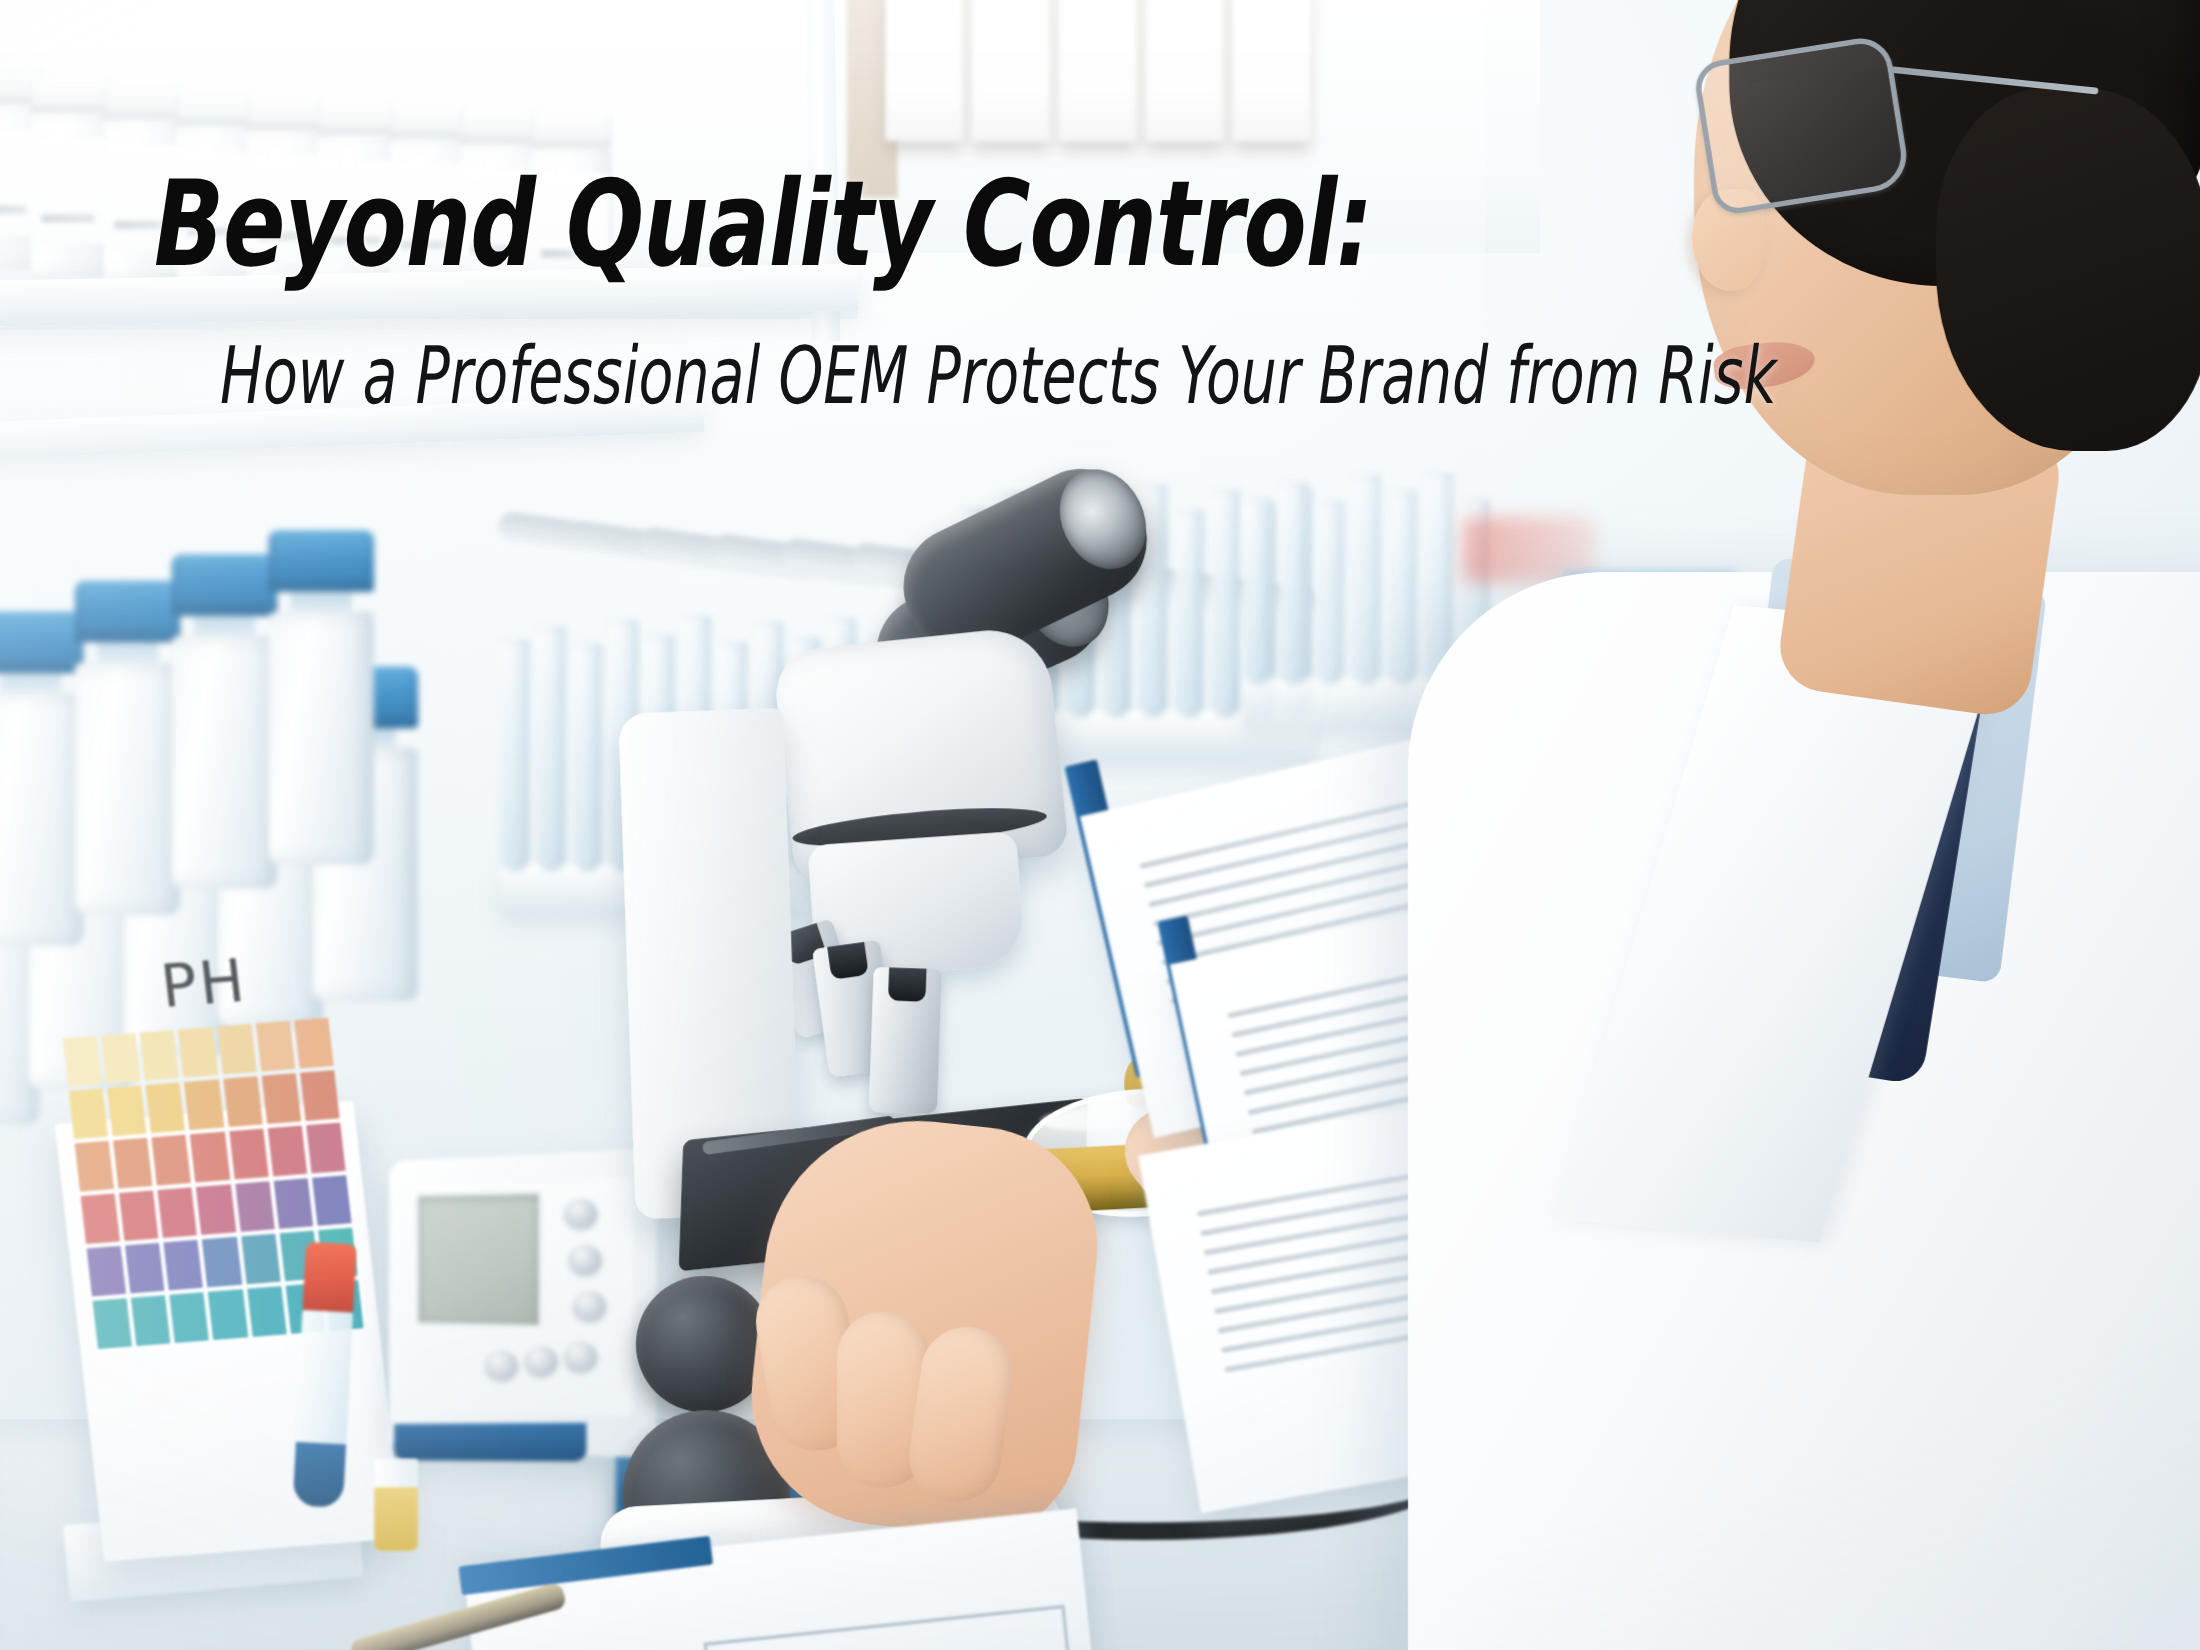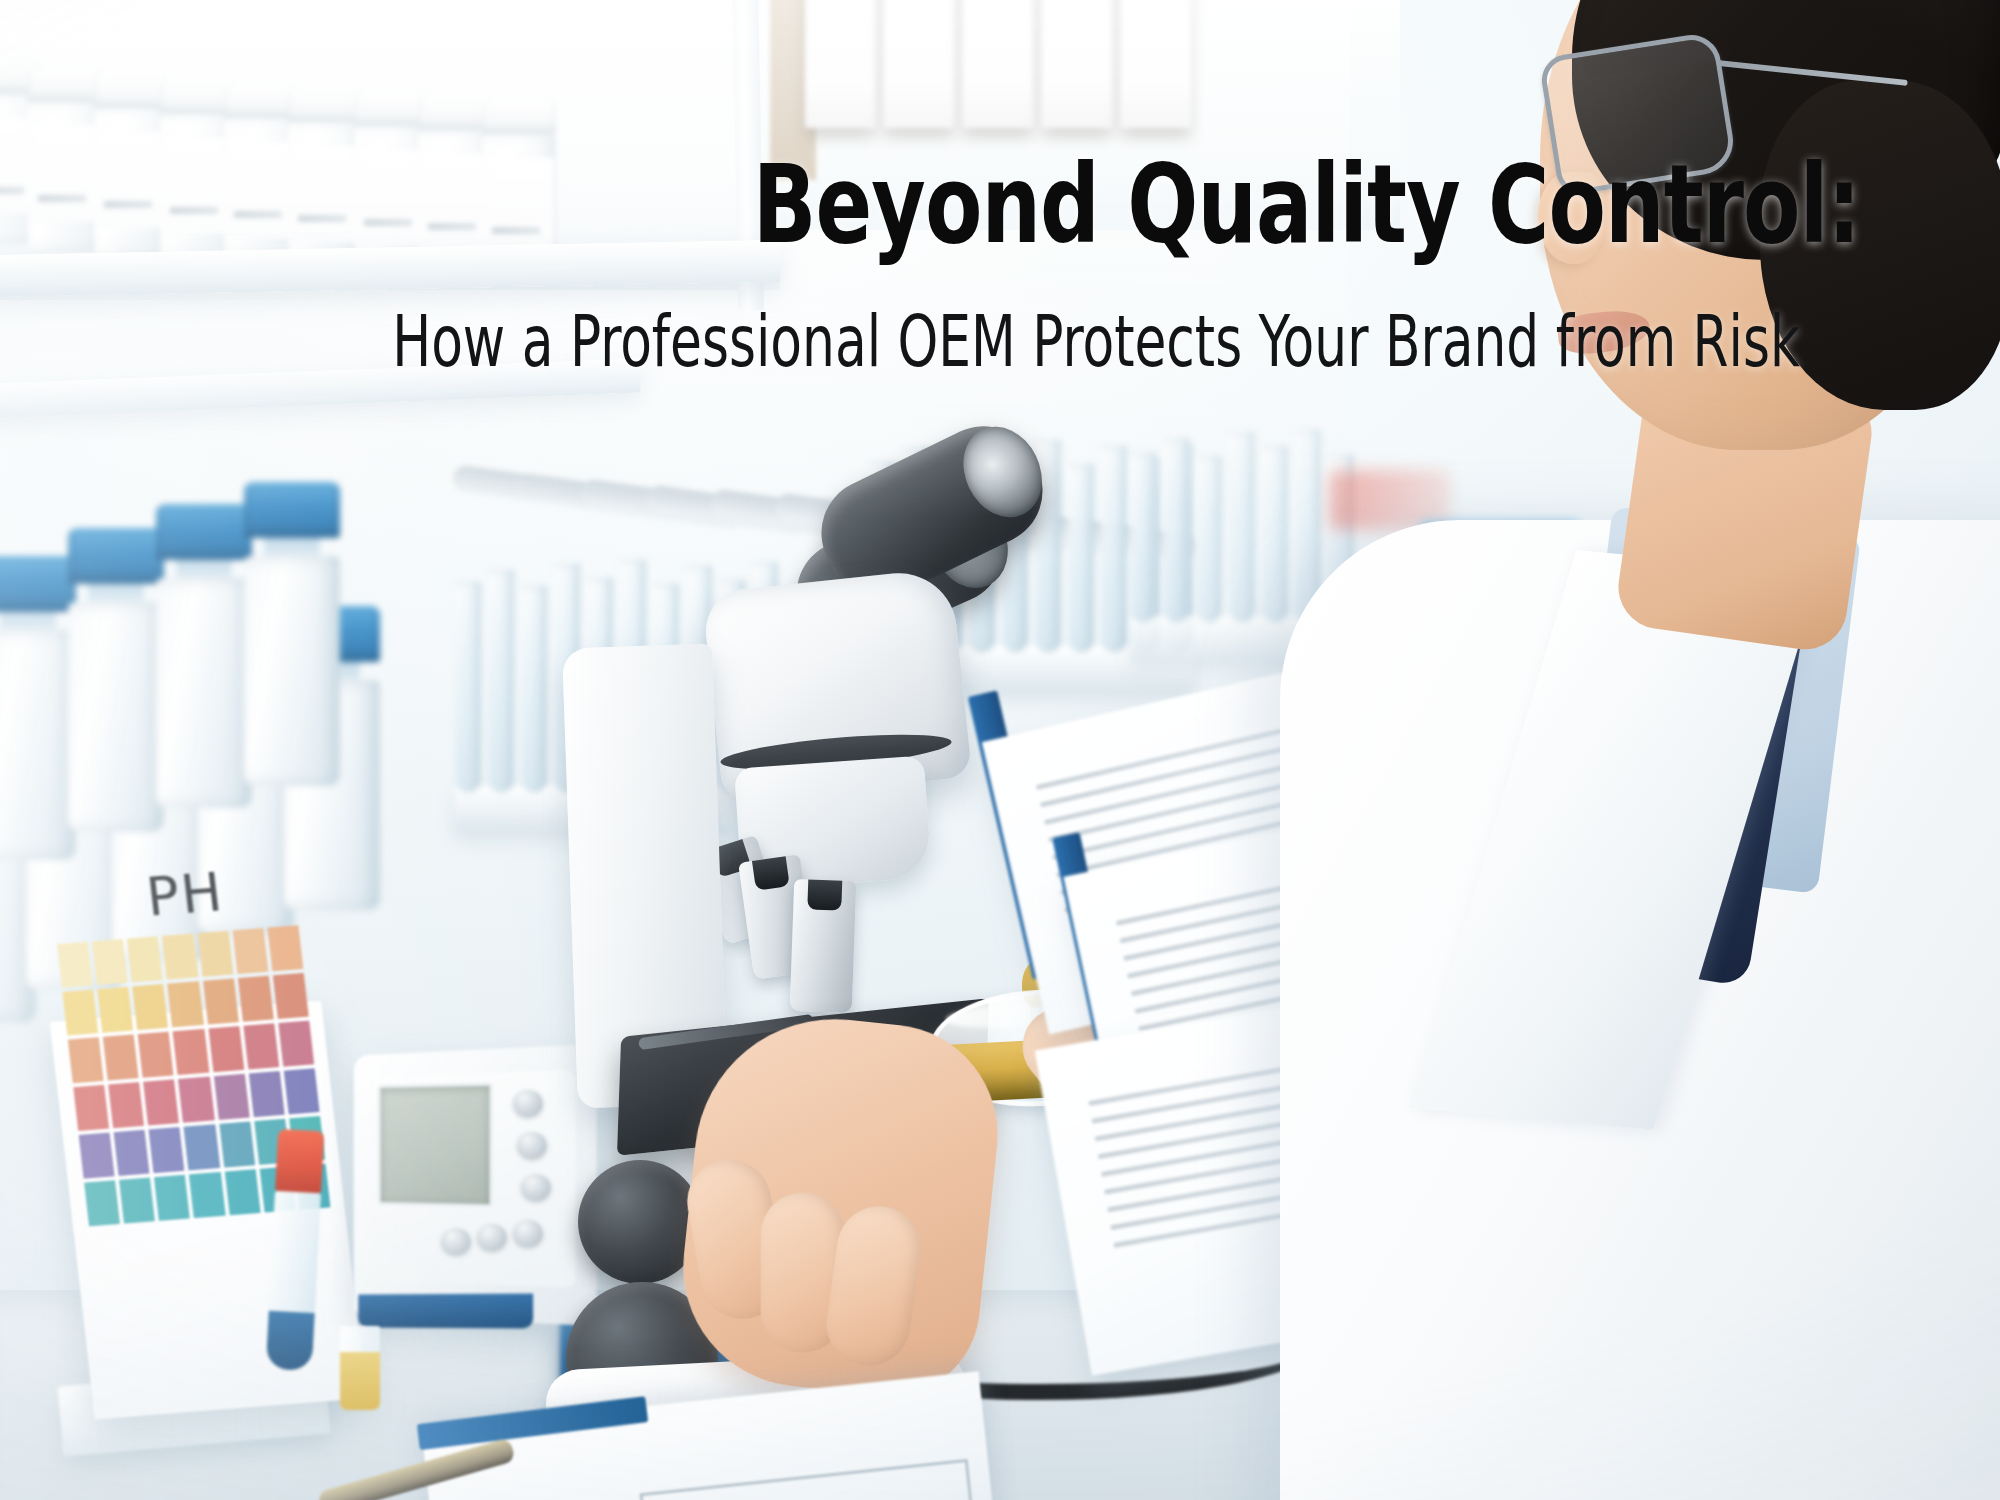--- a/index.html
+++ b/index.html
@@ -501,22 +501,23 @@
     background:linear-gradient(90deg,rgba(255,255,255,.30),rgba(255,255,255,0));
     pointer-events:none;
   }
   .vignette{
     position:absolute; inset:0; pointer-events:none;
     background:radial-gradient(130% 100% at 50% 42%, rgba(255,255,255,0) 52%, rgba(190,210,224,.22) 100%);
   }
 
   
   .text-block{
-    position:absolute; left:0; right:0; top:150px; text-align:right; z-index:40;
+    position:absolute; left:0; right:0; top:150px; text-align:left; z-index:40;
     pointer-events:none;
+    font-style:italic;
   }
   .hero-title{
     font-family:"DejaVu Sans Condensed","Liberation Sans Narrow","Liberation Sans", sans-serif;
     font-weight:700; font-size:108px; line-height:1.02; color:#0b0b0c;
     letter-spacing:-1px; transform:scaleX(.86); transform-origin:center;
     text-shadow:0 2px 10px rgba(255,255,255,.62);
   }
   .hero-subtitle{
     margin-top:44px;
     font-family:"DejaVu Sans Condensed","Liberation Sans Narrow","Liberation Sans", sans-serif;

